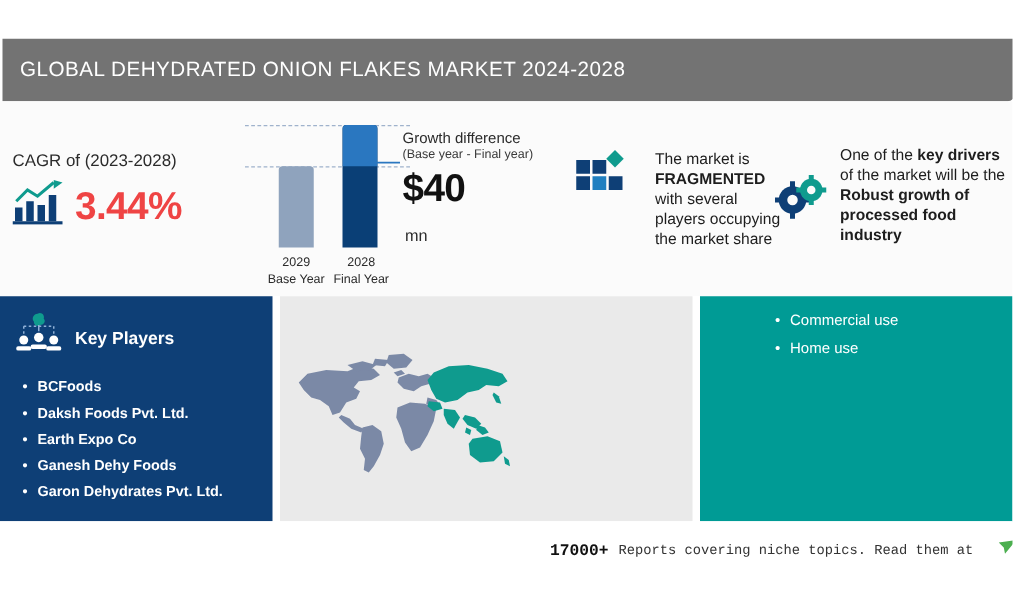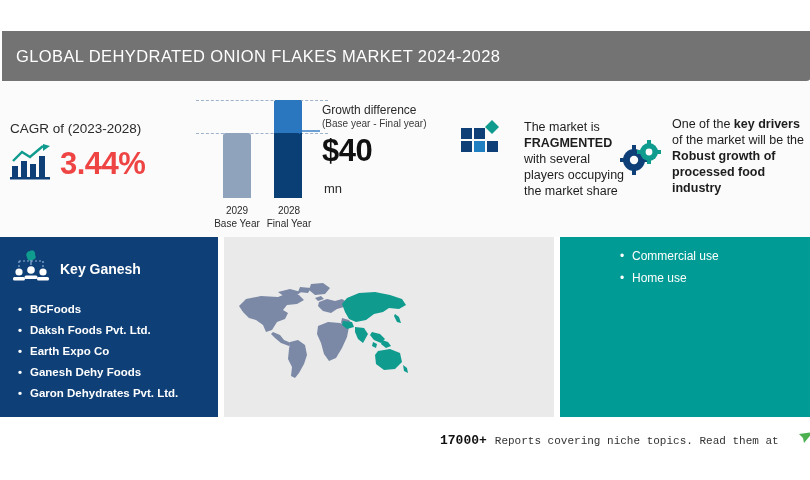--- a/index.html
+++ b/index.html
@@ -479,21 +479,21 @@
             <g fill="#ffffff">
               <circle cx="7" cy="23" r="3.6"></circle>
                 <rect x="1" y="28" width="12" height="3.4" rx="1.5"></rect>
               <circle cx="19" cy="21" r="3.8"></circle>
                 <rect x="12.5" y="26.5" width="13" height="3.6" rx="1.6"></rect>
               <circle cx="31" cy="23" r="3.6"></circle>
                 <rect x="25" y="28" width="12" height="3.4" rx="1.5"></rect>
             </g>
           </svg>
         </span>
-        <span class="players-title">Key Ganesh</span>
+        <span class="players-title">Key Players</span>
       </div>
       <ul class="players-list">
         <li>BCFoods</li>
         <li>Daksh Foods Pvt. Ltd.</li>
         <li>Earth Expo Co</li>
         <li>Ganesh Dehy Foods</li>
         <li>Garon Dehydrates Pvt. Ltd.</li>
       </ul>
     </div>
 

